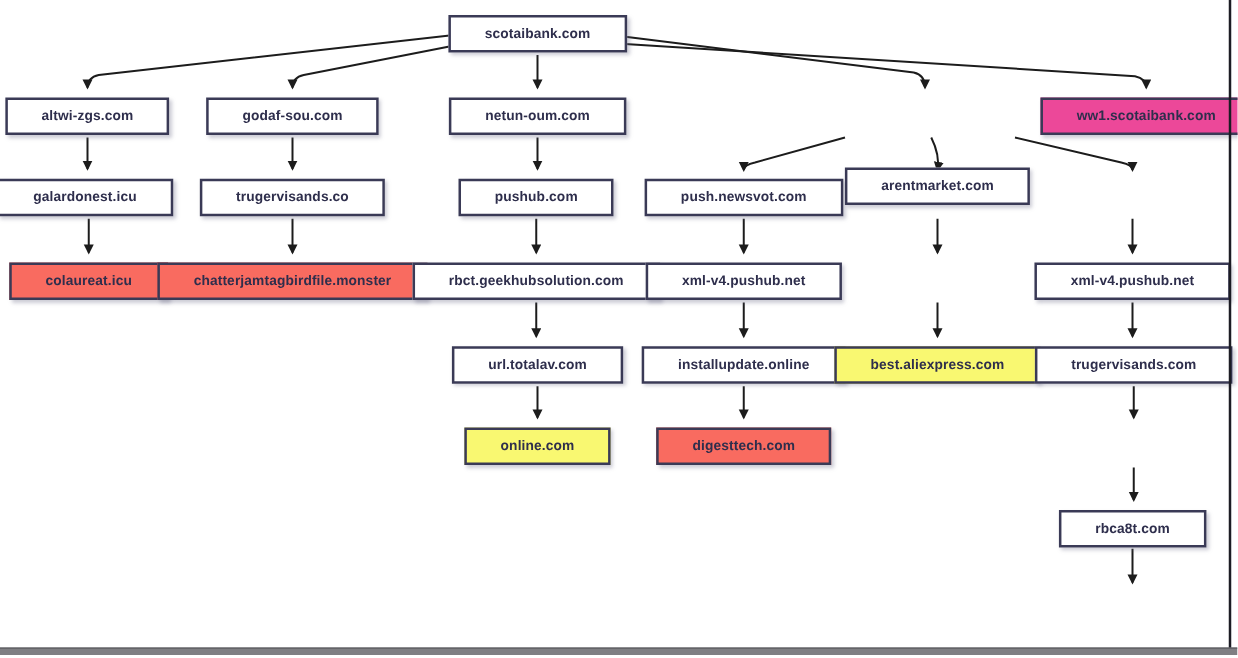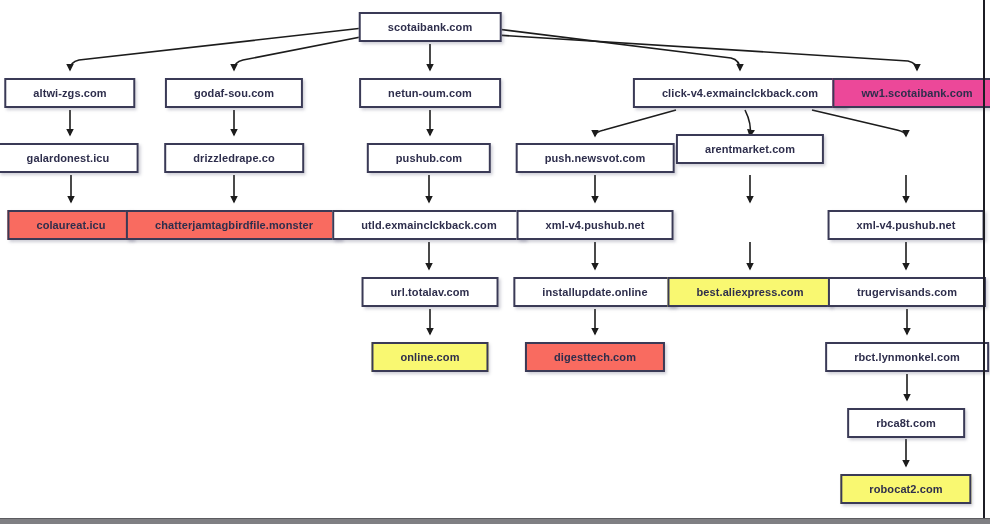--- a/index.html
+++ b/index.html
@@ -78,42 +78,39 @@
       <path d="M907,309 L907,334" marker-end="url(#arrow)"></path>
       <path d="M907,374 L907,400" marker-end="url(#arrow)"></path>
       <path d="M906,439 L906,466" marker-end="url(#arrow)"></path>
     </g>
   </svg>
 
   <div class="node" style="left:430px;top:12px">scotaibank.com</div>
   <div class="node" style="left:70px;top:78px">altwi-zgs.com</div>
   <div class="node" style="left:234px;top:78px">godaf-sou.com</div>
   <div class="node" style="left:430px;top:78px">netun-oum.com</div>
-  <div class="node" style="left:740px;top:78px">click-v4.exmainclckback.com</div>
   <div class="node purple" style="left:917px;top:78px">ww1.scotaibank.com</div>
 
   <div class="node" style="left:68px;top:143px">galardonest.icu</div>
-  <div class="node" style="left:234px;top:143px">drizzledrape.co</div>
+  <div class="node" style="left:234px;top:143px">trugervisands.co</div>
   <div class="node" style="left:429px;top:143px">pushub.com</div>
   <div class="node" style="left:595px;top:143px">push.newsvot.com</div>
   <div class="node" style="left:750px;top:134px">arentmarket.com</div>
 
   <div class="node red" style="left:71px;top:210px">colaureat.icu</div>
   <div class="node red" style="left:234px;top:210px">chatterjamtagbirdfile.monster</div>
-  <div class="node" style="left:429px;top:210px">utld.exmainclckback.com</div>
+  <div class="node" style="left:429px;top:210px">rbct.geekhubsolution.com</div>
   <div class="node" style="left:595px;top:210px">xml-v4.pushub.net</div>
   <div class="node" style="left:906px;top:210px">xml-v4.pushub.net</div>
 
   <div class="node" style="left:430px;top:277px">url.totalav.com</div>
   <div class="node" style="left:595px;top:277px">installupdate.online</div>
   <div class="node yellow" style="left:750px;top:277px">best.aliexpress.com</div>
   <div class="node" style="left:907px;top:277px">trugervisands.com</div>
 
   <div class="node yellow" style="left:430px;top:342px">online.com</div>
   <div class="node red" style="left:595px;top:342px">digesttech.com</div>
-  <div class="node" style="left:907px;top:342px">rbct.lynmonkel.com</div>
 
   <div class="node" style="left:906px;top:408px">rbca8t.com</div>
-  <div class="node yellow" style="left:906px;top:474px">robocat2.com</div>
 
   <div class="frame-right"></div>
   <div class="frame-bottom"></div>
 </div>
 
 </body></html>

